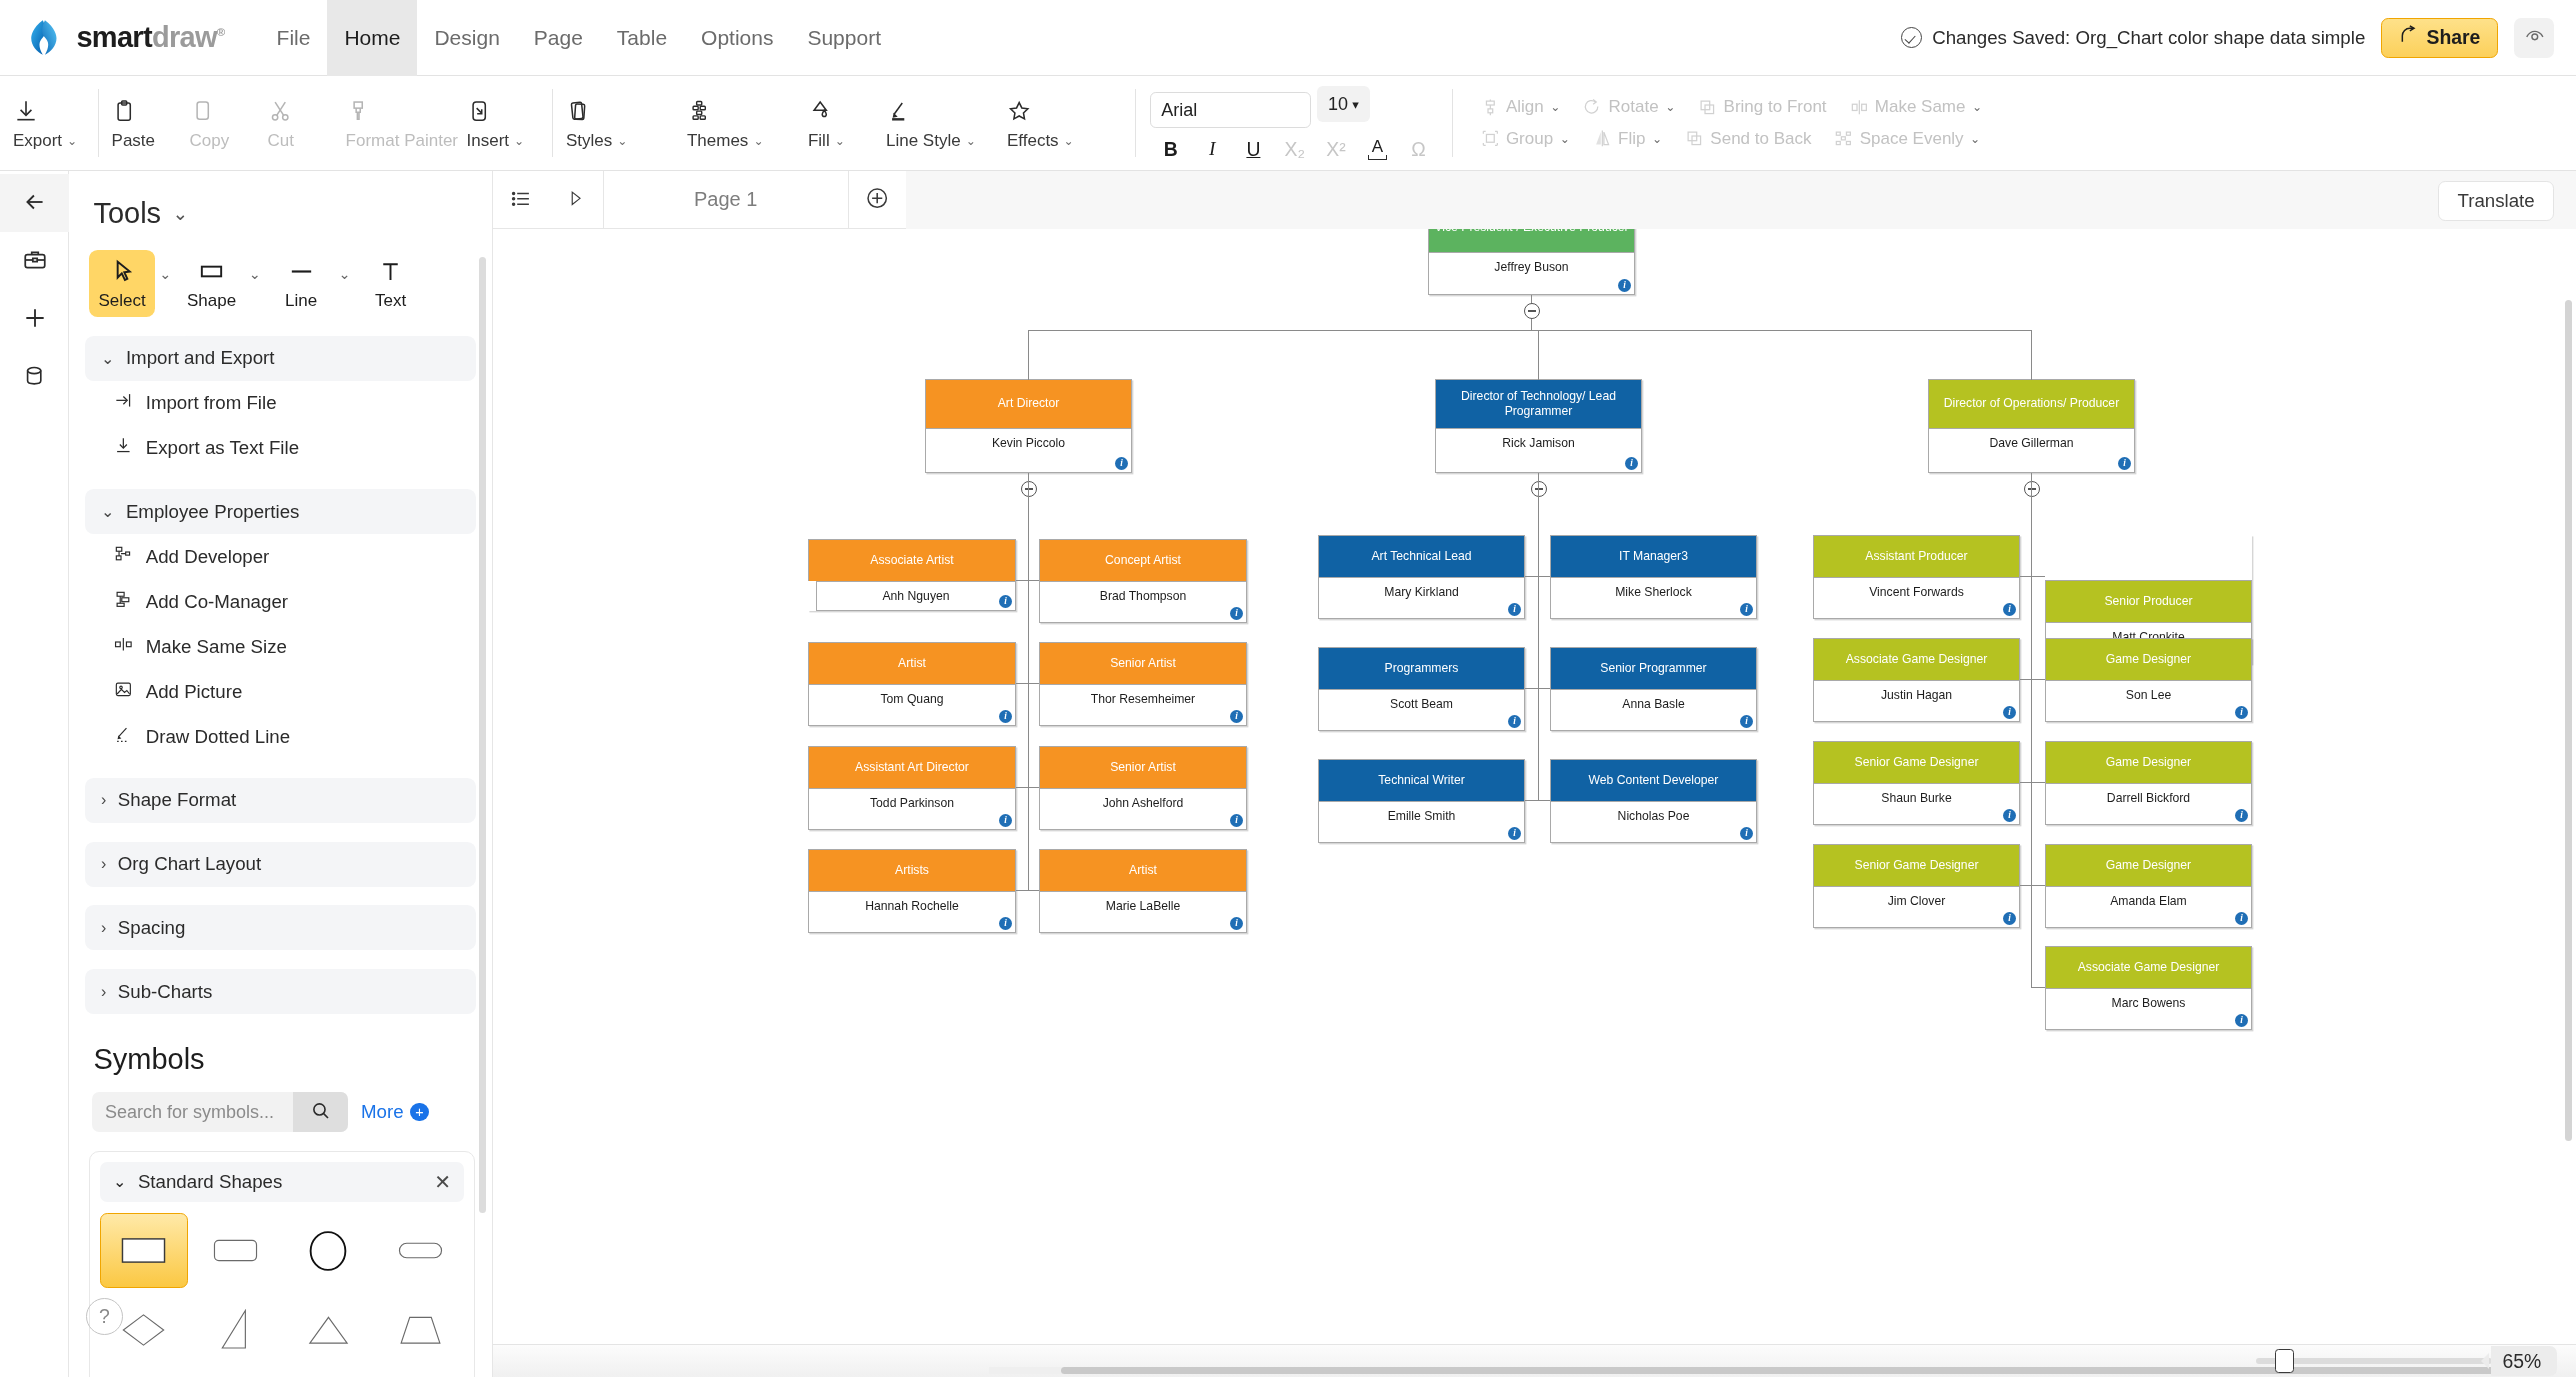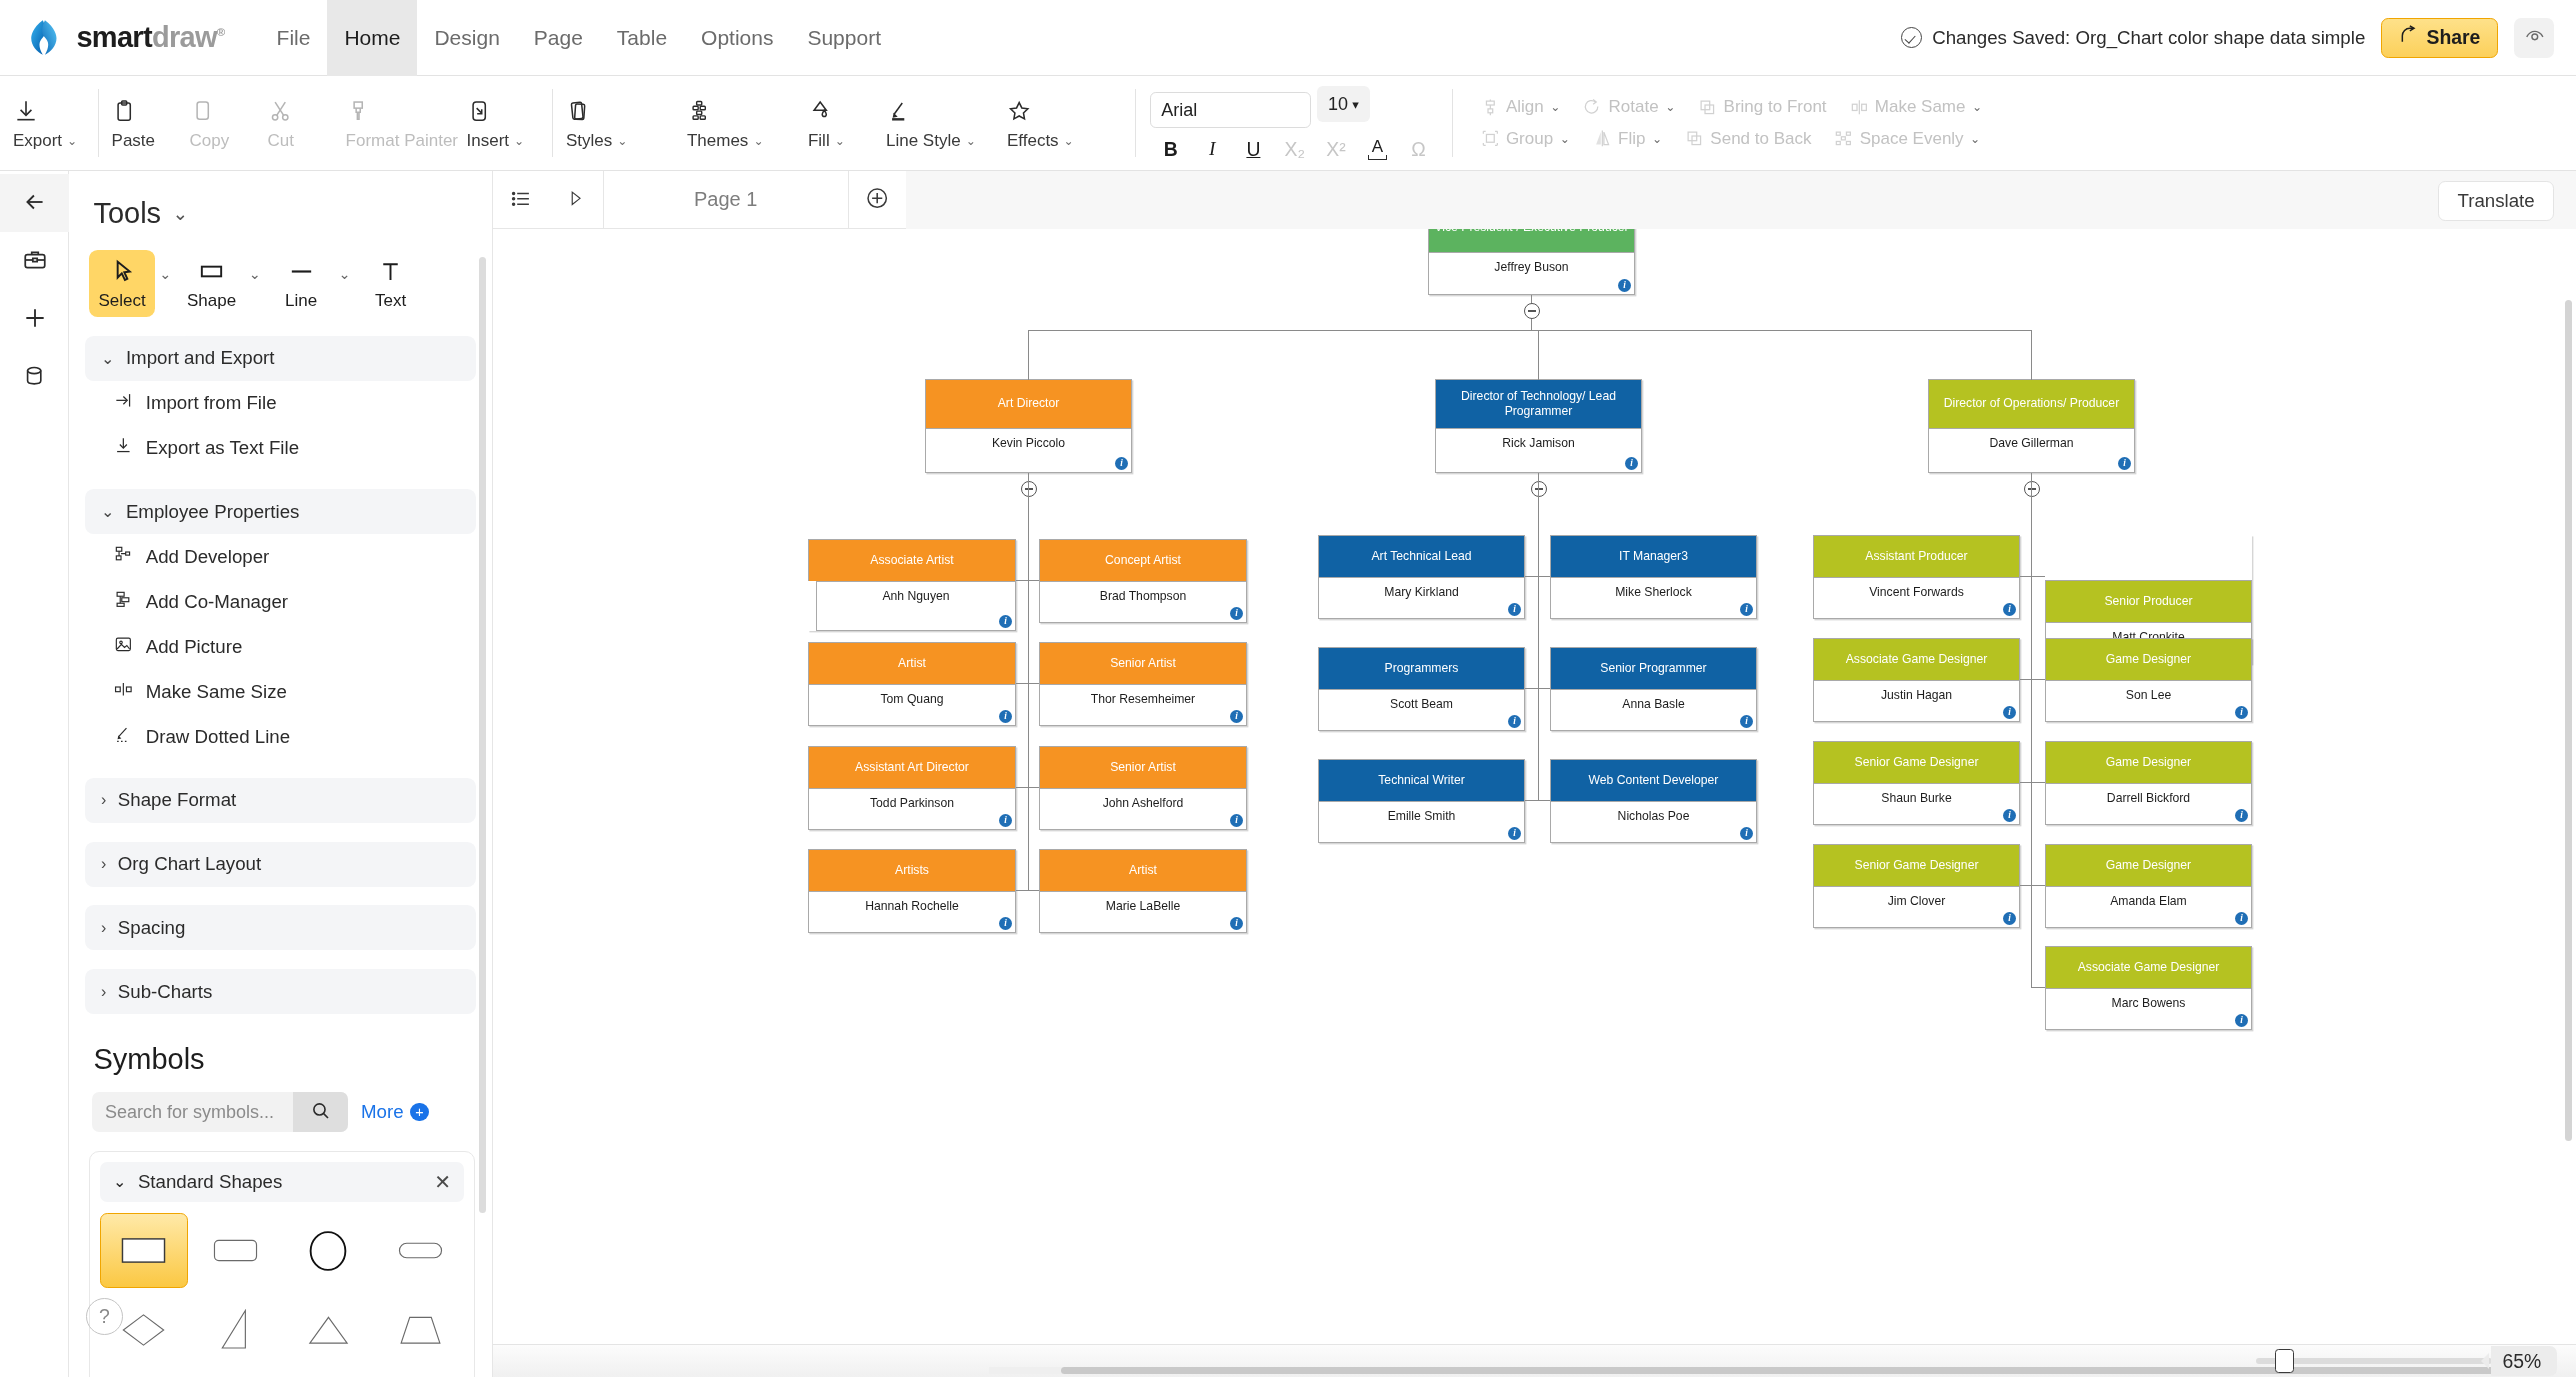--- a/index.html
+++ b/index.html
@@ -629,36 +629,36 @@
             <rect x="10" y="10" width="9" height="5"></rect>
             <rect x="4" y="17" width="9" height="4"></rect>
             <path d="M8 8v9"></path>
           </svg>
       </span>
       <span>Add Co-Manager</span>
     </div>
     <div class="sub-item">
       <span>
         <svg width="18.7" height="18.7" viewBox="0 0 24 24" fill="none" stroke="#2b2b2b" stroke-width="1.5">
+            <rect x="2" y="9" width="6" height="6"></rect>
+            <rect x="16" y="9" width="6" height="6"></rect>
+            <path d="M12 4v16"></path>
+          </svg>
+      </span>
+      <span>Make Same Size</span>
+    </div>
+    <div class="sub-item">
+      <span>
+        <svg width="18.7" height="18.7" viewBox="0 0 24 24" fill="none" stroke="#2b2b2b" stroke-width="1.5">
             <rect x="3" y="4" width="18" height="16" rx="2"></rect>
             <circle cx="9" cy="9.5" r="1.6"></circle>
             <path d="M4 18l5.5-6 4 4 3-2.5L20 18"></path>
           </svg>
       </span>
       <span>Add Picture</span>
-    </div>
-    <div class="sub-item">
-      <span>
-        <svg width="18.7" height="18.7" viewBox="0 0 24 24" fill="none" stroke="#2b2b2b" stroke-width="1.5">
-            <rect x="2" y="9" width="6" height="6"></rect>
-            <rect x="16" y="9" width="6" height="6"></rect>
-            <path d="M12 4v16"></path>
-          </svg>
-      </span>
-      <span>Make Same Size</span>
     </div>
     <div class="sub-item">
       <span>
         <svg width="18.7" height="18.7" viewBox="0 0 24 24" fill="none" stroke="#2b2b2b" stroke-width="1.5">
             <path d="M6 15L16 4"></path>
             <path d="M6 15l-.5 2.5L8 17z"></path>
             <path d="M4 21h2M9 21h2M14 21h2"></path>
           </svg>
       </span>
       <span>Draw Dotted Line</span>
@@ -801,21 +801,21 @@
         <div class="node" style="left: 942px; top: 150px; width: 207px;">
           <div class="title" style="background: rgb(16, 98, 164); height: 49px;">Director of Technology/ Lead Programmer</div>
           <div class="name" style="height: 45px;">Rick Jamison<span class="info">i</span></div>
         </div>
         <div class="node" style="left: 1435px; top: 150px; width: 207px;">
           <div class="title" style="background: rgb(181, 194, 33); height: 49px;">Director of Operations/ Producer</div>
           <div class="name" style="height: 45px;">Dave Gillerman<span class="info">i</span></div>
         </div>
         <div class="node" style="left: 315px; top: 310px; width: 208px;">
           <div class="title" style="background: rgb(246, 147, 34); height: 42px;">Associate Artist</div>
-          <div class="name" style="height: 50px; margin-left: 8px;">Anh Nguyen<span class="info">i</span></div>
+          <div class="name" style="height: 30px; margin-left: 8px;">Anh Nguyen<span class="info">i</span></div>
         </div>
         <div class="node" style="left: 546px; top: 310px; width: 208px;">
           <div class="title" style="background: rgb(246, 147, 34); height: 42px;">Concept Artist</div>
           <div class="name" style="height: 42px;">Brad Thompson<span class="info">i</span></div>
         </div>
         <div class="node" style="left: 315px; top: 413px; width: 208px;">
           <div class="title" style="background: rgb(246, 147, 34); height: 42px;">Artist</div>
           <div class="name" style="height: 42px;">Tom Quang<span class="info">i</span></div>
         </div>
         <div class="node" style="left: 546px; top: 413px; width: 208px;">

